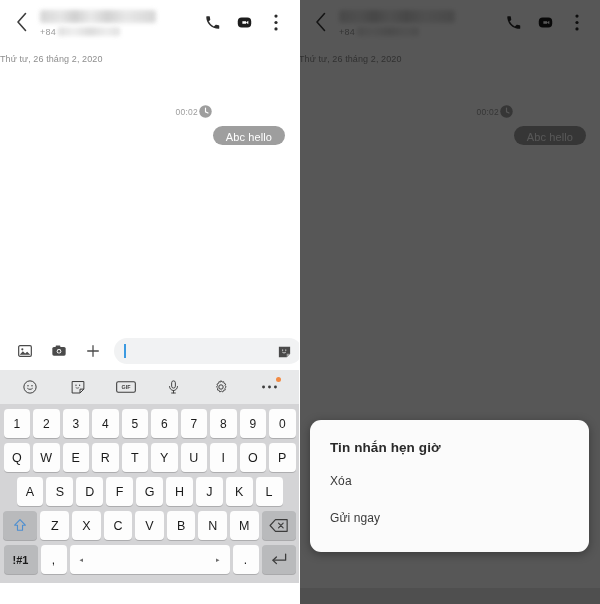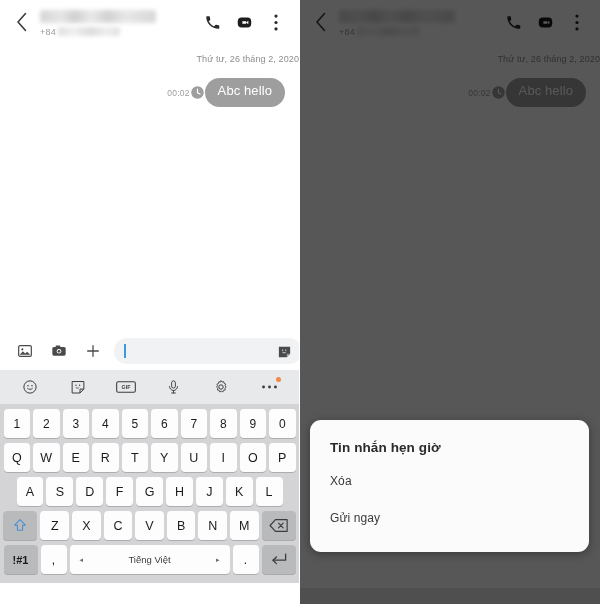--- a/index.html
+++ b/index.html
@@ -29,27 +29,27 @@
   .contact-number .blurnum{
     display:inline-block;height:9px;width:62px;border-radius:2px;margin-left:1px;
     background:linear-gradient(90deg,#dcdcdc,#eeeeee 25%,#d8d8d8 52%,#ececec 78%,#dedede);
     filter:blur(2px);opacity:.9;
   }
   .hdr-actions{display:flex;align-items:center;gap:2px;flex:0 0 auto;}
   .hdr-btn{width:30px;height:30px;display:flex;align-items:center;justify-content:center;}
 
   
   .thread{position:relative;height:288px;background:#fff;}
-  .date-sep{text-align:right;font-size:9px;color:#8e8e8e;padding-top:10px;letter-spacing:.1px;}
+  .date-sep{text-align:left;font-size:9px;color:#8e8e8e;padding-top:10px;letter-spacing:.1px;}
   .msg-row{display:flex;align-items:center;justify-content:flex-end;padding:14px 14px 0 0;}
   .msg-time{font-size:8.5px;color:#9d9d9d;letter-spacing:.2px;}
   .clock-icon{width:15px;height:15px;flex:0 0 auto;}
   .bubble{
     background:#9e9e9e;color:#ffffff;border-radius:18px;
-    padding:6px 13px 10px;font-size:13px;letter-spacing:.1px;line-height:1;
+    padding:6px 13px 2px;font-size:11px;letter-spacing:.1px;line-height:1;margin-top:48px;
   }
 
   
   .attach-bar{height:38px;display:flex;align-items:center;padding:0 8px;gap:0;background:#fff;}
   .attach-btn{width:34px;height:34px;display:flex;align-items:center;justify-content:center;flex:0 0 auto;}
   .composer{
     flex:1 1 auto;height:26px;background:#f1f2f3;border-radius:13px;
     display:flex;align-items:center;padding:0 8px 0 10px;margin:0 4px;position:relative;
   }
   .caret{width:1.5px;height:14px;background:#3b9ae1;animation:none;}
@@ -287,21 +287,20 @@
                 <path d="M8.4 1.4h15.2v15.2H8.4L1.4 9z" stroke="#3c3c3c" stroke-width="1.5" fill="none" stroke-linejoin="round"></path>
                 <path d="M12.4 6l6 6M18.4 6l-6 6" stroke="#3c3c3c" stroke-width="1.5" stroke-linecap="round"></path>
               </svg>
           </div>
         </div>
         <div class="kb-row">
           <div class="key fn sym">!#1</div>
           <div class="key comma">,</div>
           <div class="key space">
             <span class="space-arrow">◂</span>
-            <span class="space-lbl">Tiếng Việt</span>
             <span class="space-arrow">▸</span>
           </div>
           <div class="key period">.</div>
           <div class="key fn enter">
             <svg width="19" height="16" viewBox="0 0 24 20">
                 <path d="M21 2.5v7.8H5.2" stroke="#3c3c3c" stroke-width="1.6" fill="none" stroke-linecap="round" stroke-linejoin="round"></path>
                 <path d="M9.4 6.2L5 10.4l4.4 4.2" stroke="#3c3c3c" stroke-width="1.6" fill="none" stroke-linecap="round" stroke-linejoin="round"></path>
               </svg>
           </div>
         </div>

